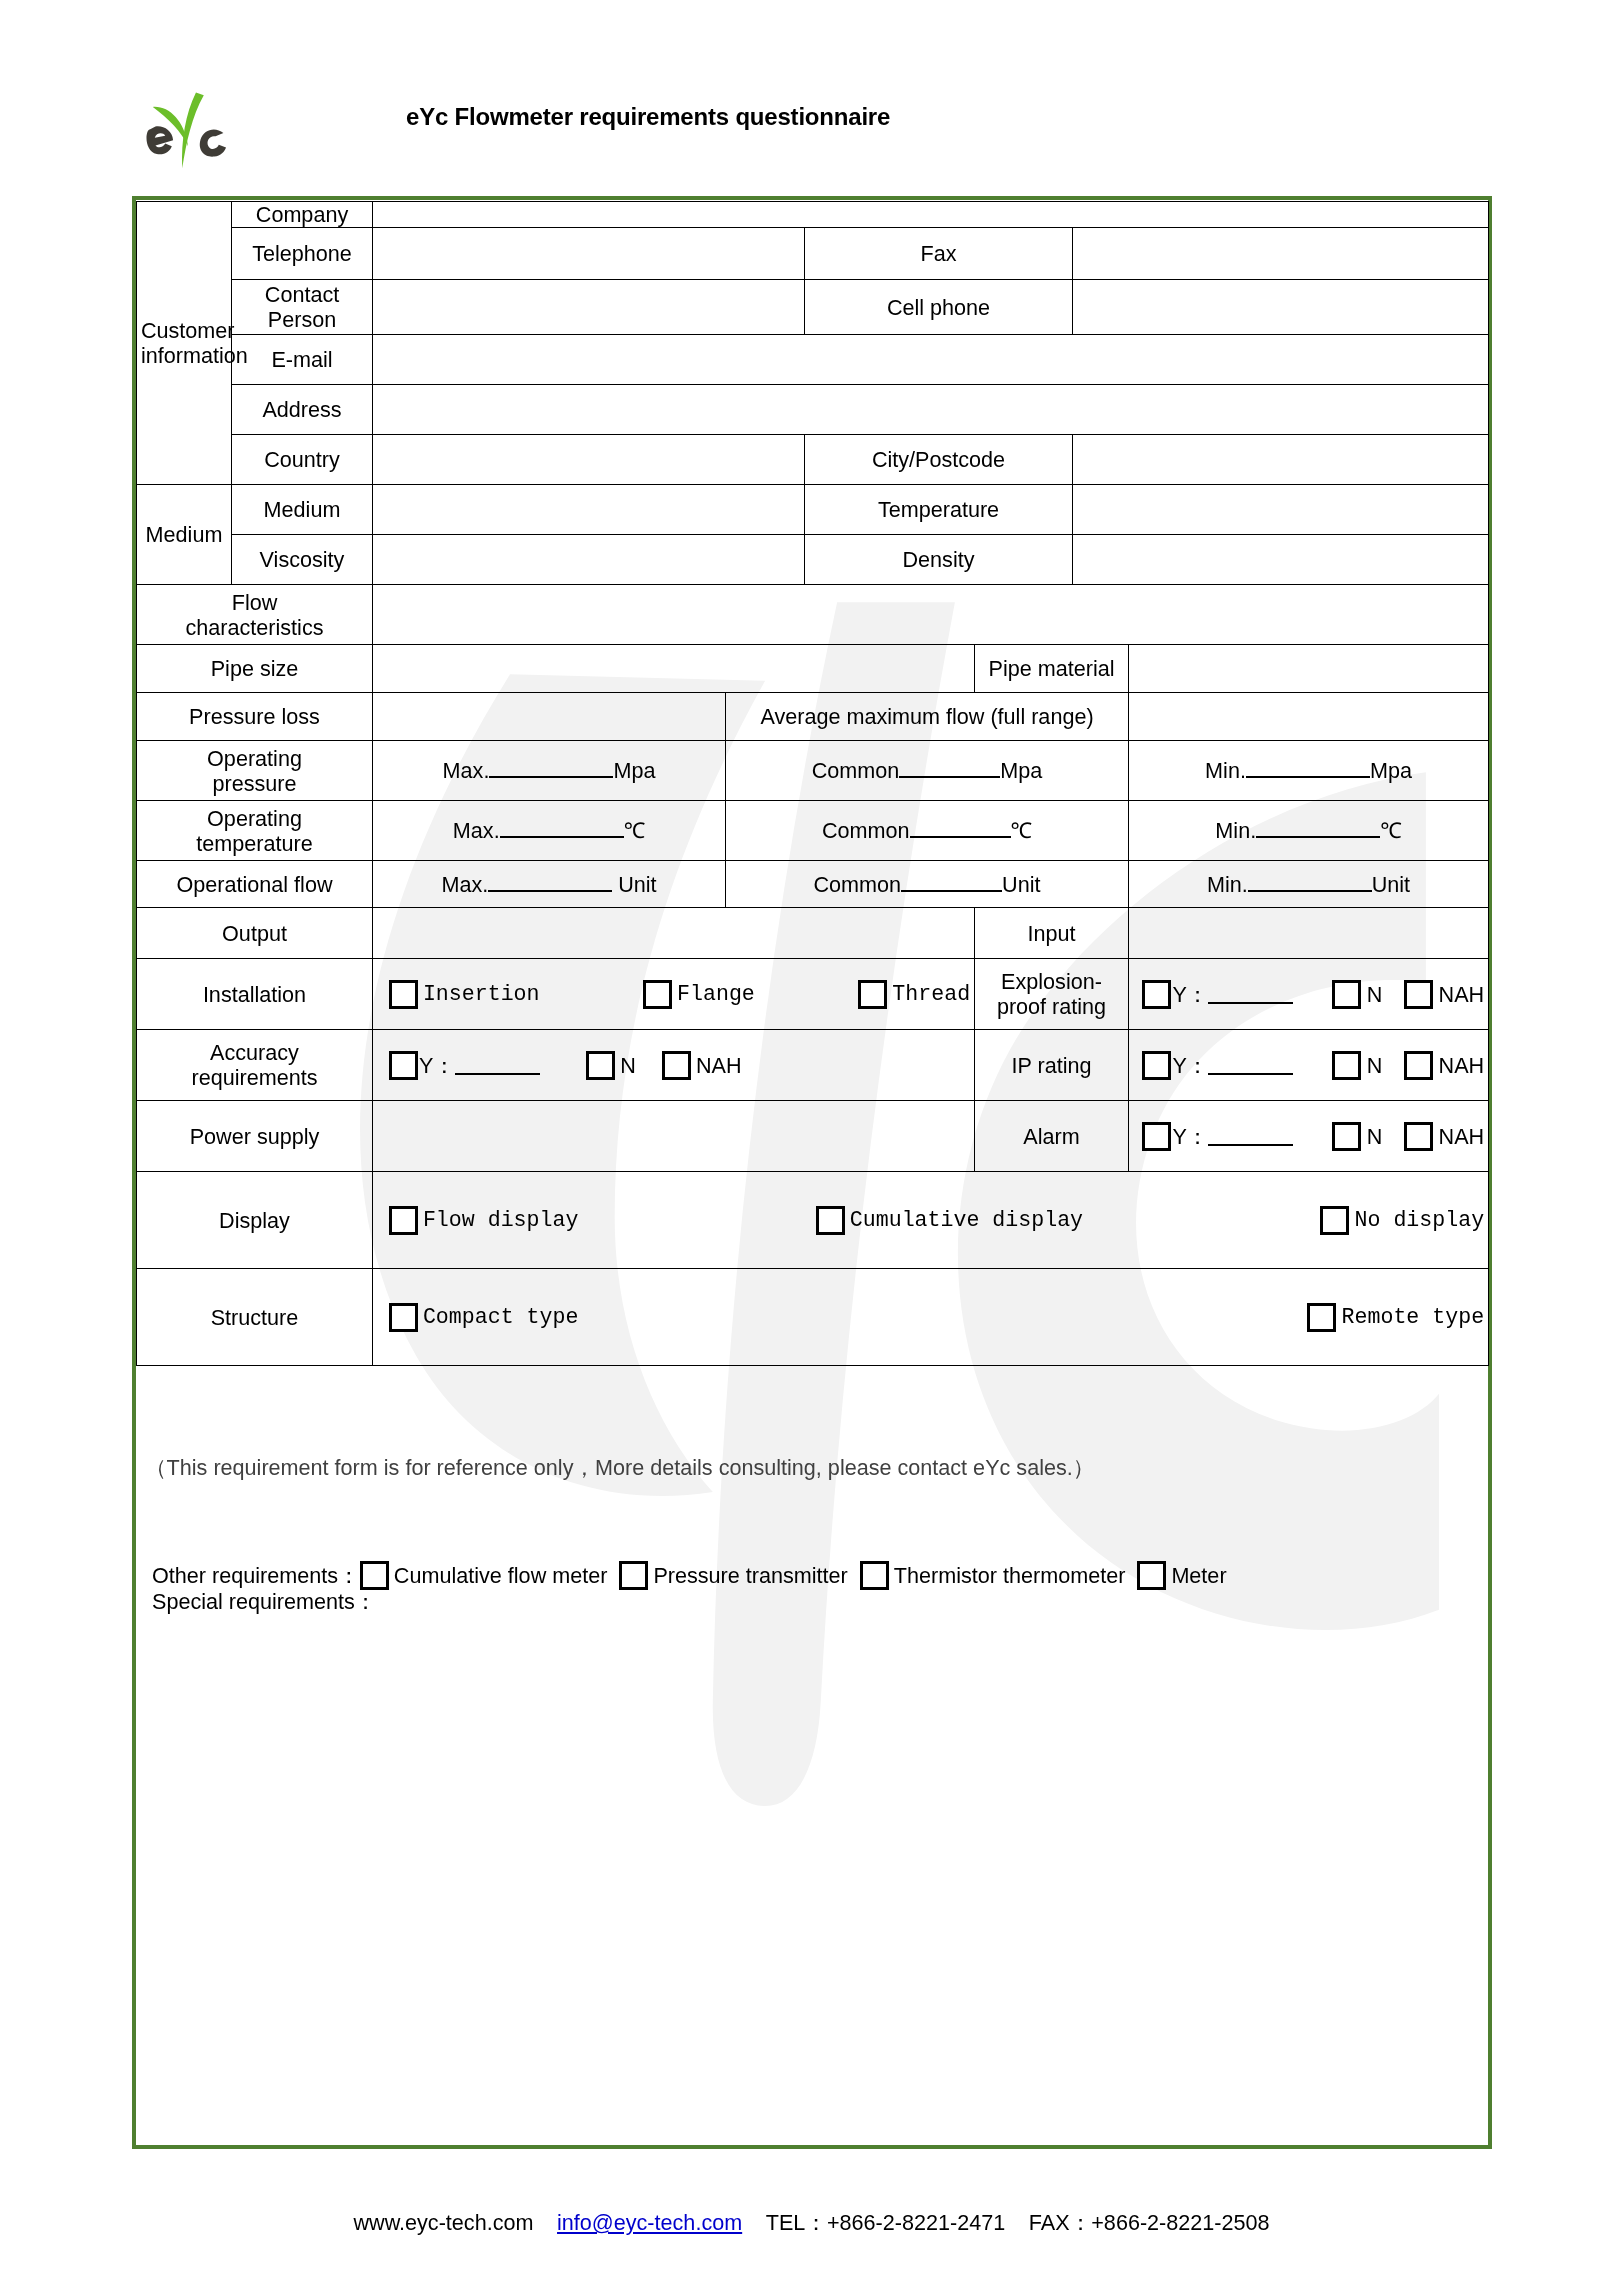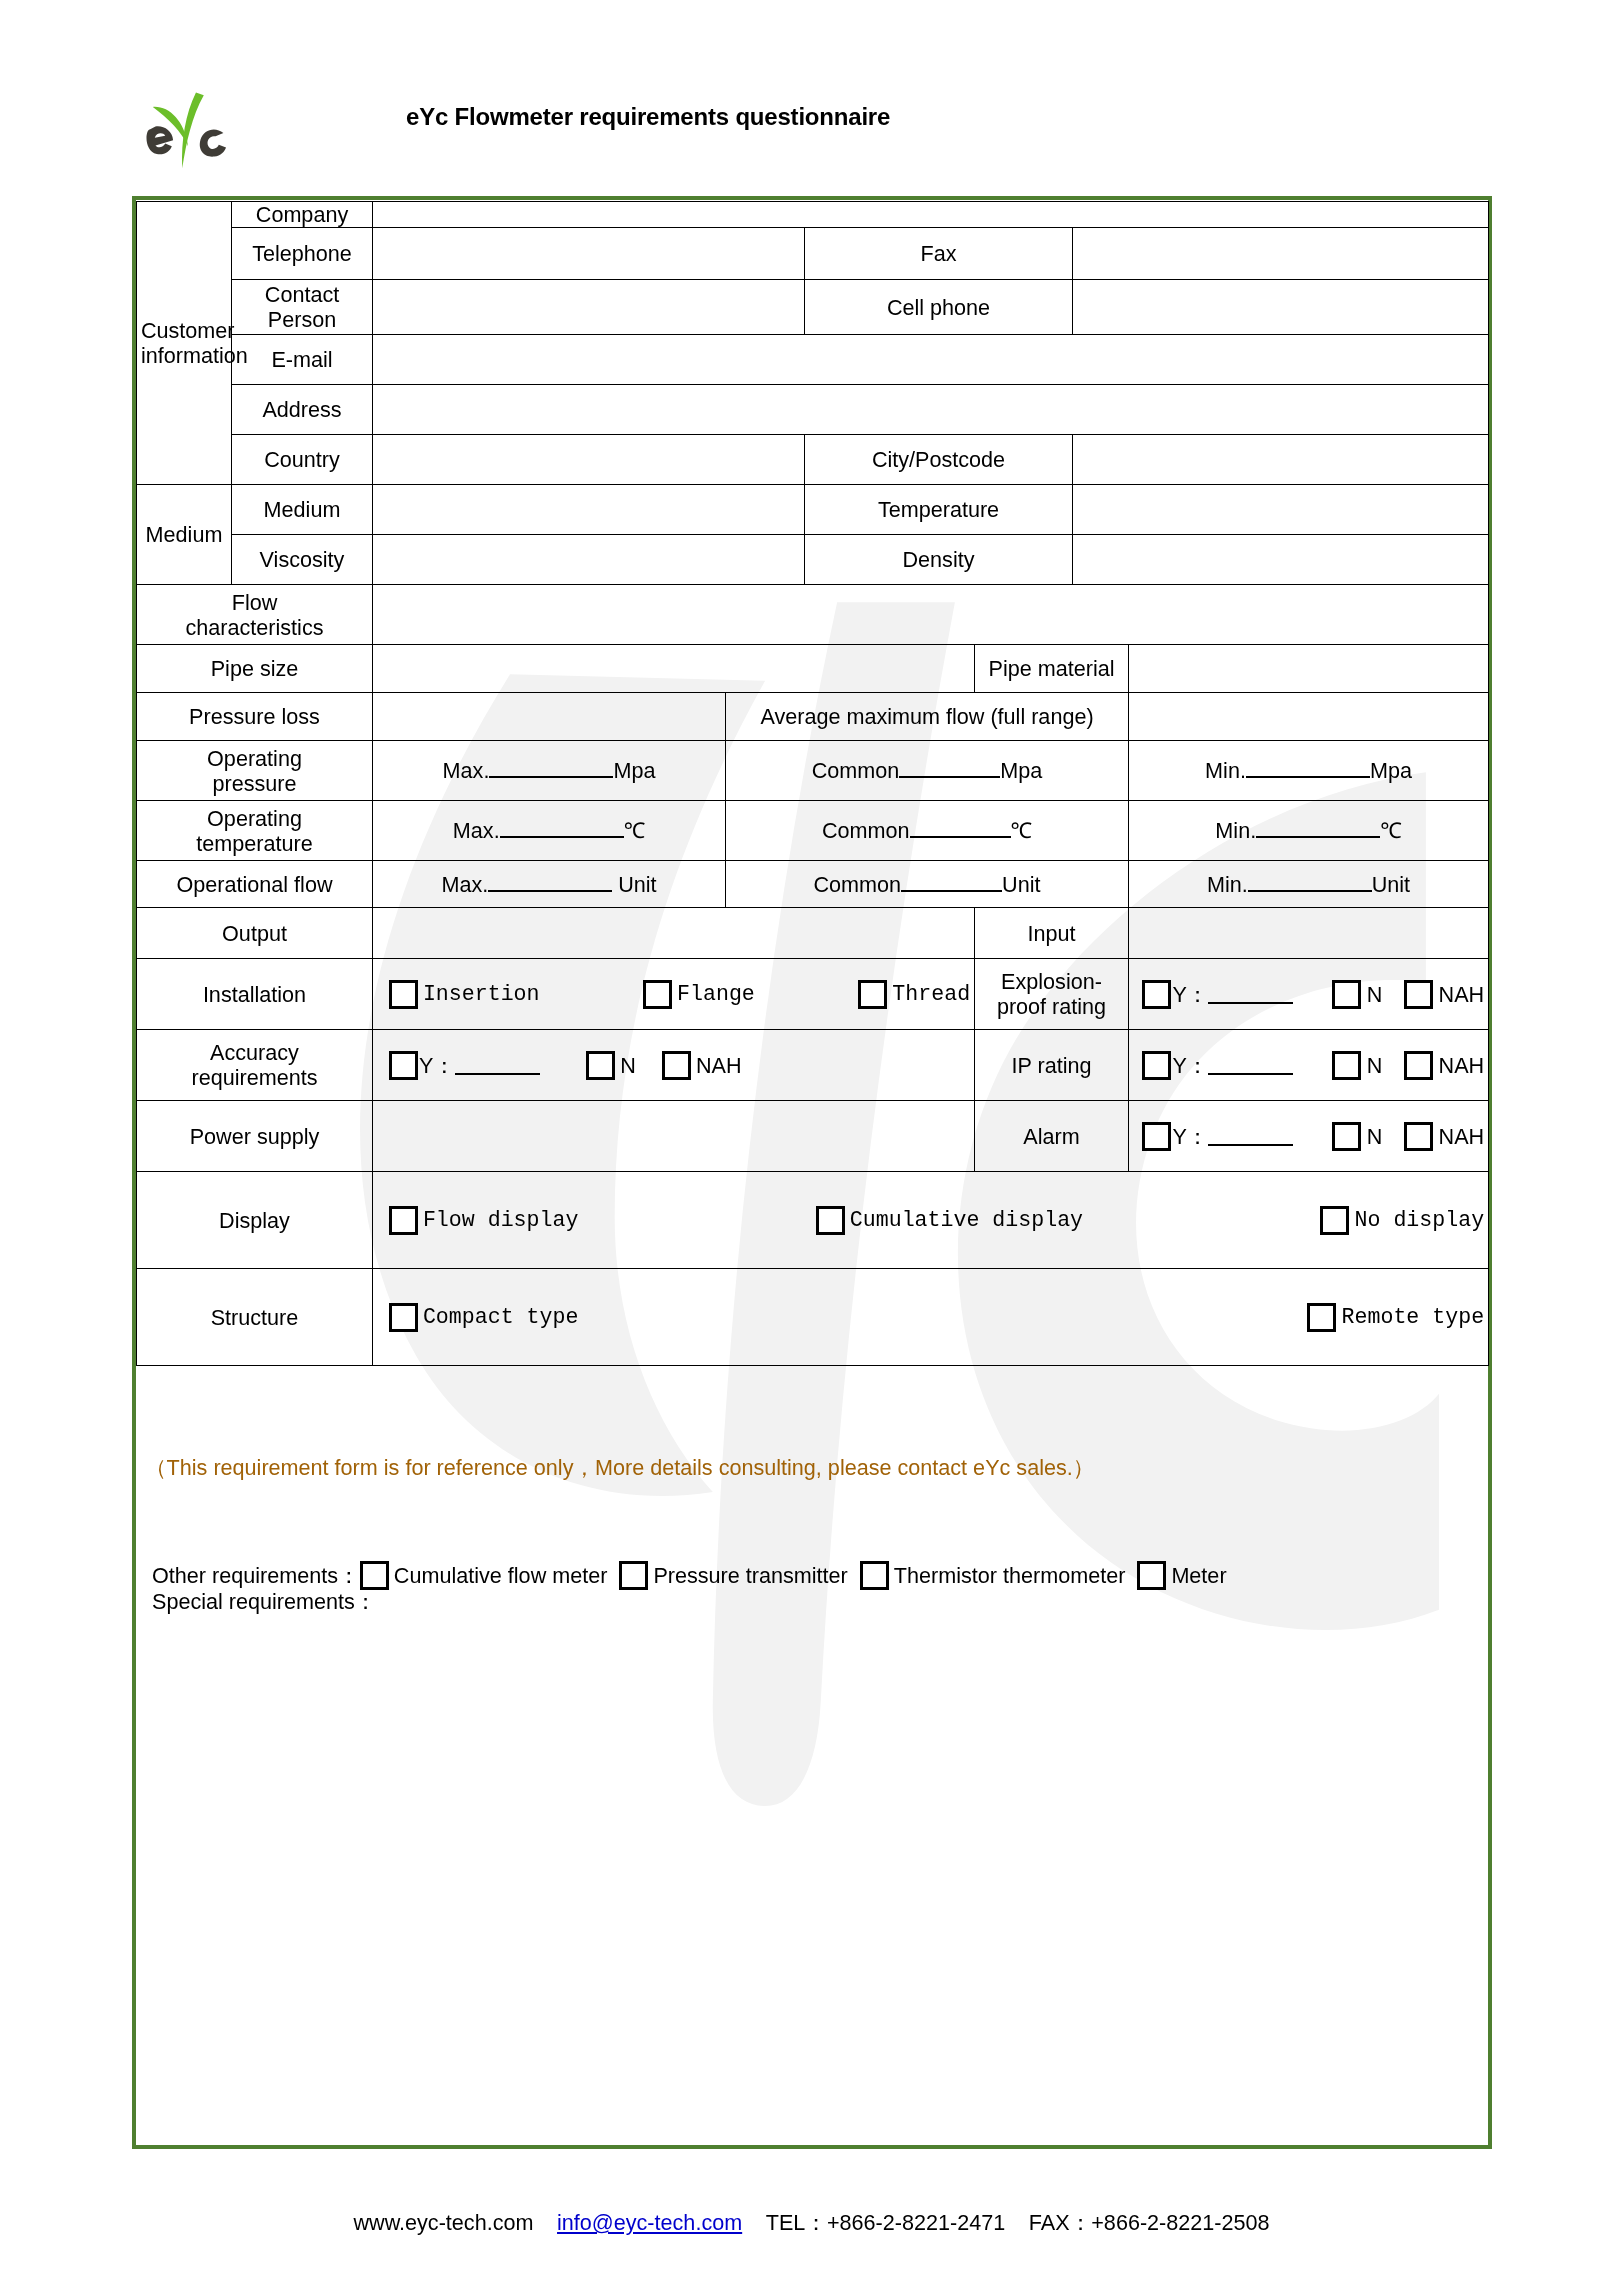--- a/index.html
+++ b/index.html
@@ -132,21 +132,21 @@
   }
   .ynrow .gap1 { width: 46px; }
   .ynrow .gap2 { width: 26px; }
 
   
   #note {
     position: absolute;
     left: 145px;
     top: 1453px;
     font-size: 21.6px;
-    color: #a16207;
+    color: #404040;
     white-space: nowrap;
     z-index: 4;
   }
   #other-req {
     position: absolute;
     left: 152px;
     top: 1517px;
     font-size: 21.6px;
     display: flex;
     align-items: center;

